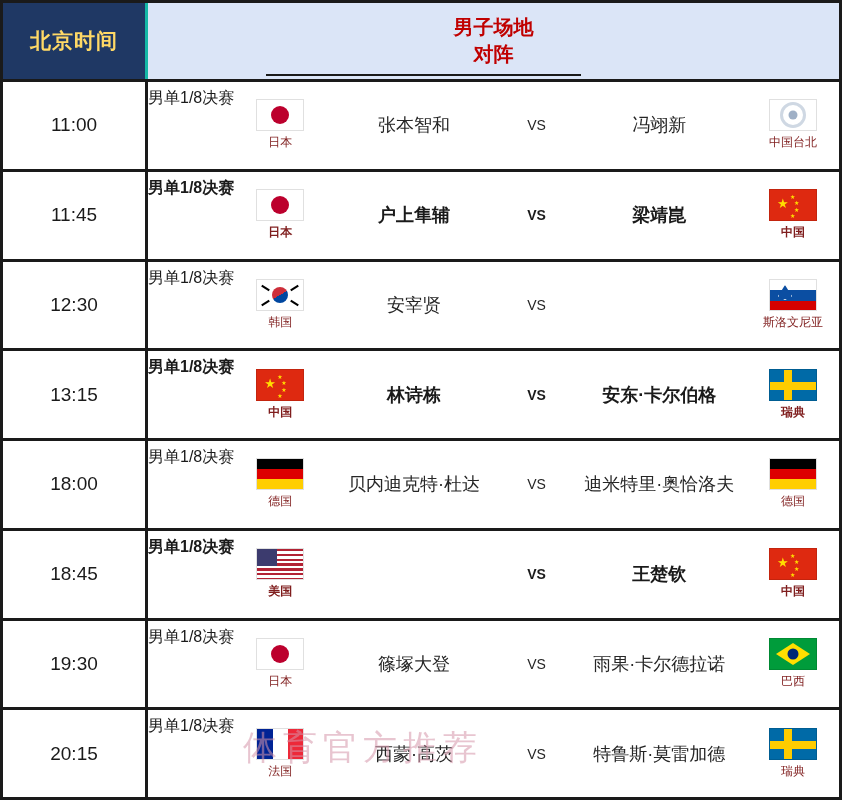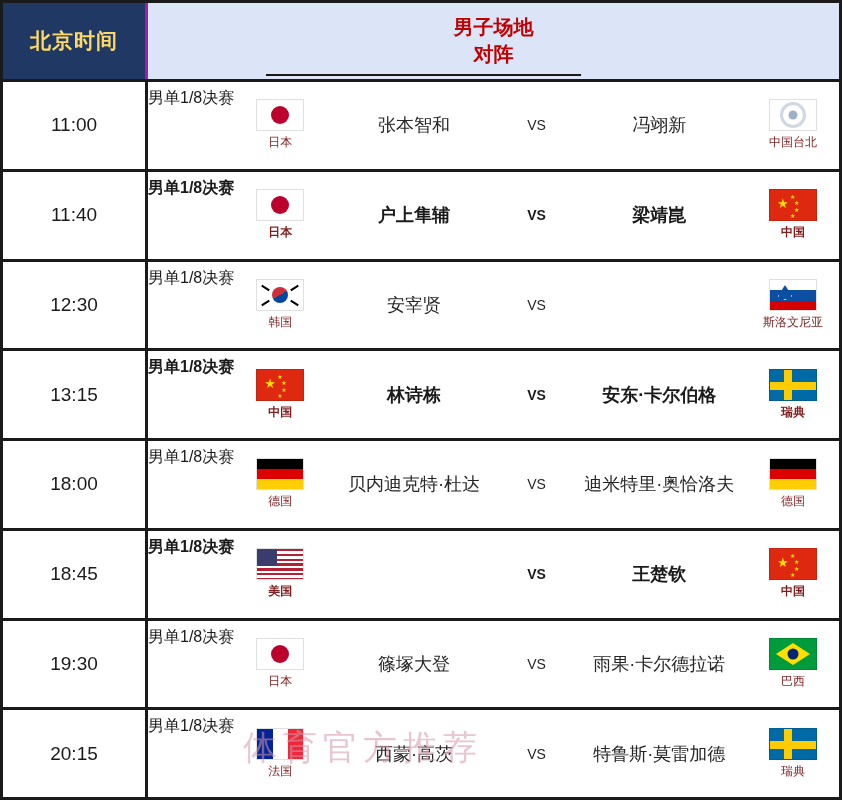--- a/index.html
+++ b/index.html
@@ -35,21 +35,21 @@
     width: 142px;
     flex: 0 0 142px;
     background: #1f3864;
     color: #ffd966;
     font-size: 21px;
     font-weight: bold;
     display: flex;
     align-items: center;
     justify-content: center;
     letter-spacing: 1px;
-    border-right: 3px solid #a21caf;
+    border-right: 3px solid #14b8a6;
   }
   .header-main {
     flex: 1 1 auto;
     background: #dbe5f7;
     display: flex;
     align-items: center;
     justify-content: center;
     position: relative;
   }
   .header-main-inner {
@@ -298,21 +298,21 @@
               <div class="player">冯翊新</div>
               <div class="flagbox">
                 <div class="flag flag-tpe"></div>
                 <div class="country">中国台北</div>
               </div>
             </div>
           </div>
         </div>
       </div>
       <div class="row">
-        <div class="cell-time">11:40</div>
+        <div class="cell-time">11:45</div>
         <div class="cell-match">
           <div class="round-label bold">男单1/8决赛</div>
           <div class="match-body">
             <div class="side left">
               <div class="flagbox">
                 <div class="flag flag-jp"></div>
                 <div class="country bold">日本</div>
               </div>
               <div class="player bold">户上隼辅</div>
             </div>

